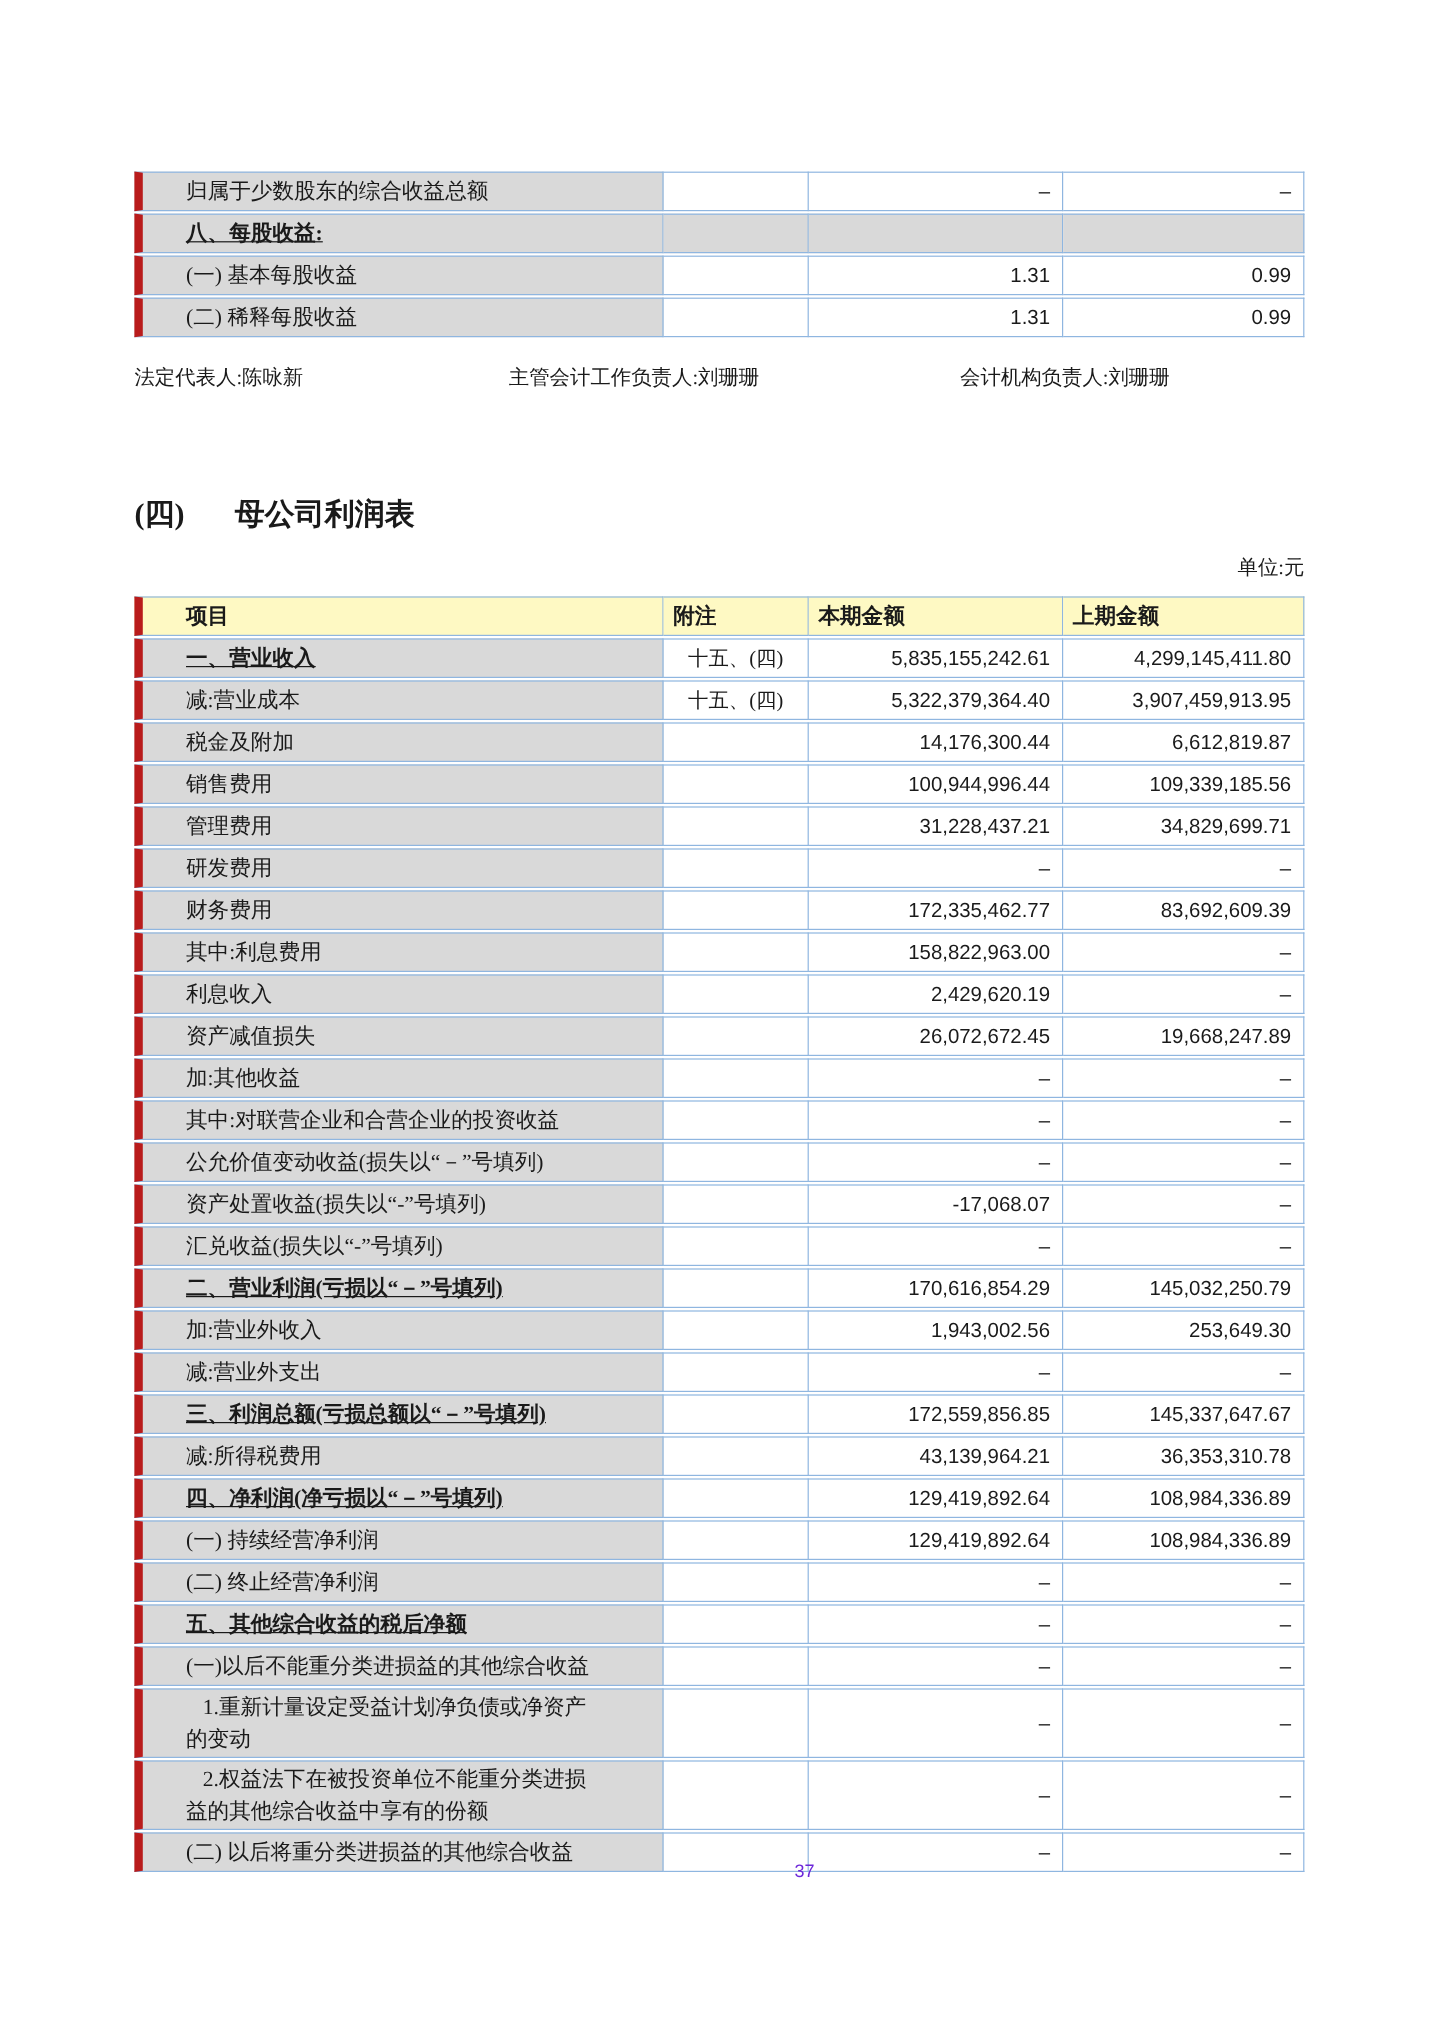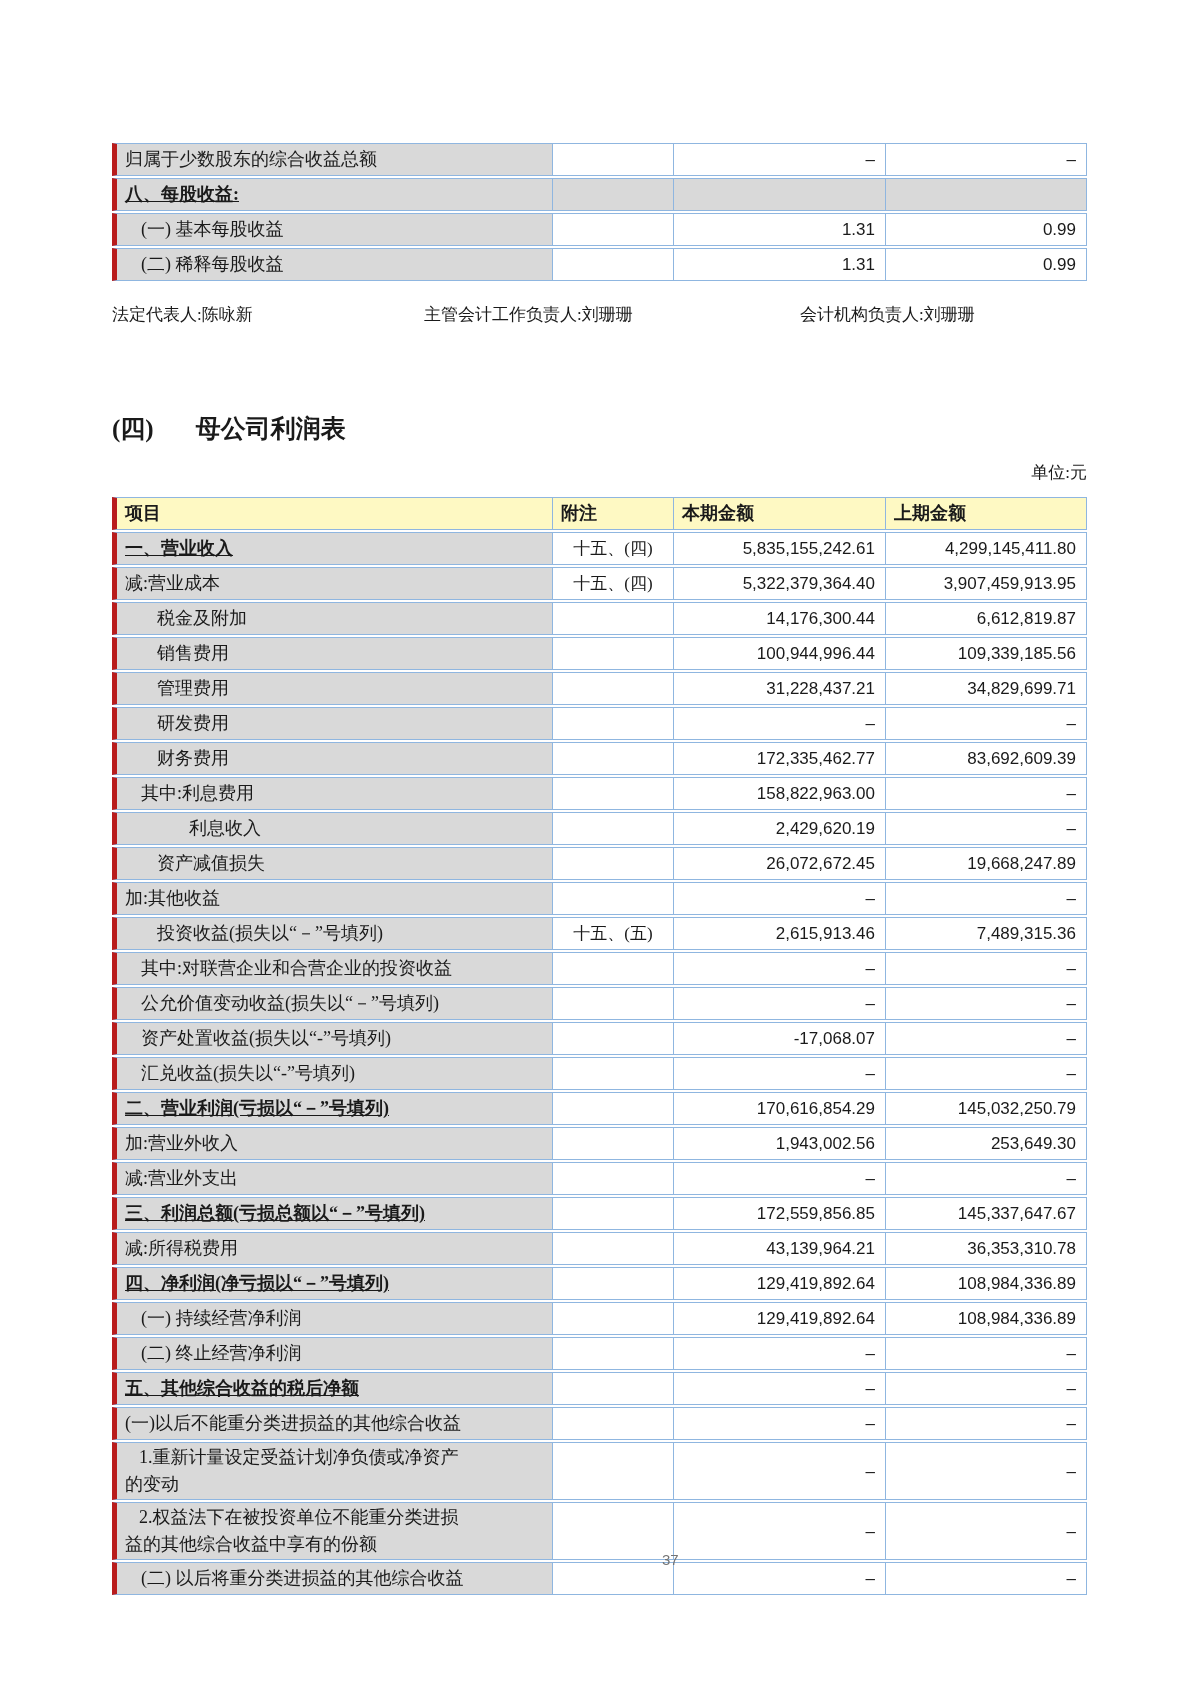--- a/index.html
+++ b/index.html
@@ -11,21 +11,21 @@
     position:absolute;left:112px;width:975px;
     border-collapse:separate;border-spacing:0 2px;table-layout:fixed;
   }
   .top-table{top:141px;}
   .main-table{top:495px;}
   col.c-item{width:441px;} col.c-note{width:121px;} col.c-cur{width:212px;} col.c-pri{width:201px;}
   td,th{
     border-top:1px solid #8FB6E0;border-bottom:1px solid #8FB6E0;border-right:1px solid #8FB6E0;
     height:29px;padding:1px 8px;font-size:18px;line-height:27px;vertical-align:middle;overflow:hidden;
   }
-  td:first-child,th:first-child{border-left:5px solid #b91c1c;}
+  td:first-child,th:first-child{border-left:7px solid #b91c1c;padding-left:36px;}
   th{background:#fef9c3;text-align:left;font-weight:bold;}
   .cell-item{background:#D9D9D9;white-space:pre-line;}
   .shaded td{background:#D9D9D9;}
   .cell-note{text-align:center;font-size:17px;}
   .cell-num{
     text-align:right;font-family:"Liberation Sans","DejaVu Sans",sans-serif;
     font-size:17px;padding-right:10px;
   }
   .bold{font-weight:bold;text-decoration:underline;}
   .ind0{padding-left:8px;}
@@ -36,21 +36,21 @@
   .signature{position:absolute;left:112px;top:303px;width:975px;height:26px;font-size:17px;text-align:right;}
   .sig{position:absolute;white-space:nowrap;}
   .sig1{left:0;}
   .sig2{left:312px;}
   .sig3{left:688px;}
   .section-title{position:absolute;left:112px;top:412px;font-size:25px;font-weight:bold;}
   .sec-idx{display:inline-block;margin-right:42px;}
   .unit-label{position:absolute;left:112px;top:461px;width:975px;text-align:right;font-size:17px;}
   .page-number{
     position:absolute;left:662px;top:1551px;font-size:15px;
-    font-family:"Liberation Sans","DejaVu Sans",sans-serif;color:#737373;
+    font-family:"Liberation Sans","DejaVu Sans",sans-serif;color:#6d28d9;
   }
 </style>
 </head>
 <body>
 
 <div class="page">
 
   <table class="fin-table top-table">
     <colgroup>
       <col class="c-item">
@@ -174,26 +174,20 @@
           <td class="cell-num">26,072,672.45</td>
           <td class="cell-num">19,668,247.89</td>
         </tr>
         <tr>
           <td class="cell-item ind0">加:其他收益</td>
           <td class="cell-note"></td>
           <td class="cell-num">–</td>
           <td class="cell-num">–</td>
         </tr>
         <tr>
-          <td class="cell-item ind2">投资收益(损失以“－”号填列)</td>
-          <td class="cell-note">十五、(五)</td>
-          <td class="cell-num">2,615,913.46</td>
-          <td class="cell-num">7,489,315.36</td>
-        </tr>
-        <tr>
           <td class="cell-item ind1">其中:对联营企业和合营企业的投资收益</td>
           <td class="cell-note"></td>
           <td class="cell-num">–</td>
           <td class="cell-num">–</td>
         </tr>
         <tr>
           <td class="cell-item ind1">公允价值变动收益(损失以“－”号填列)</td>
           <td class="cell-note"></td>
           <td class="cell-num">–</td>
           <td class="cell-num">–</td>

